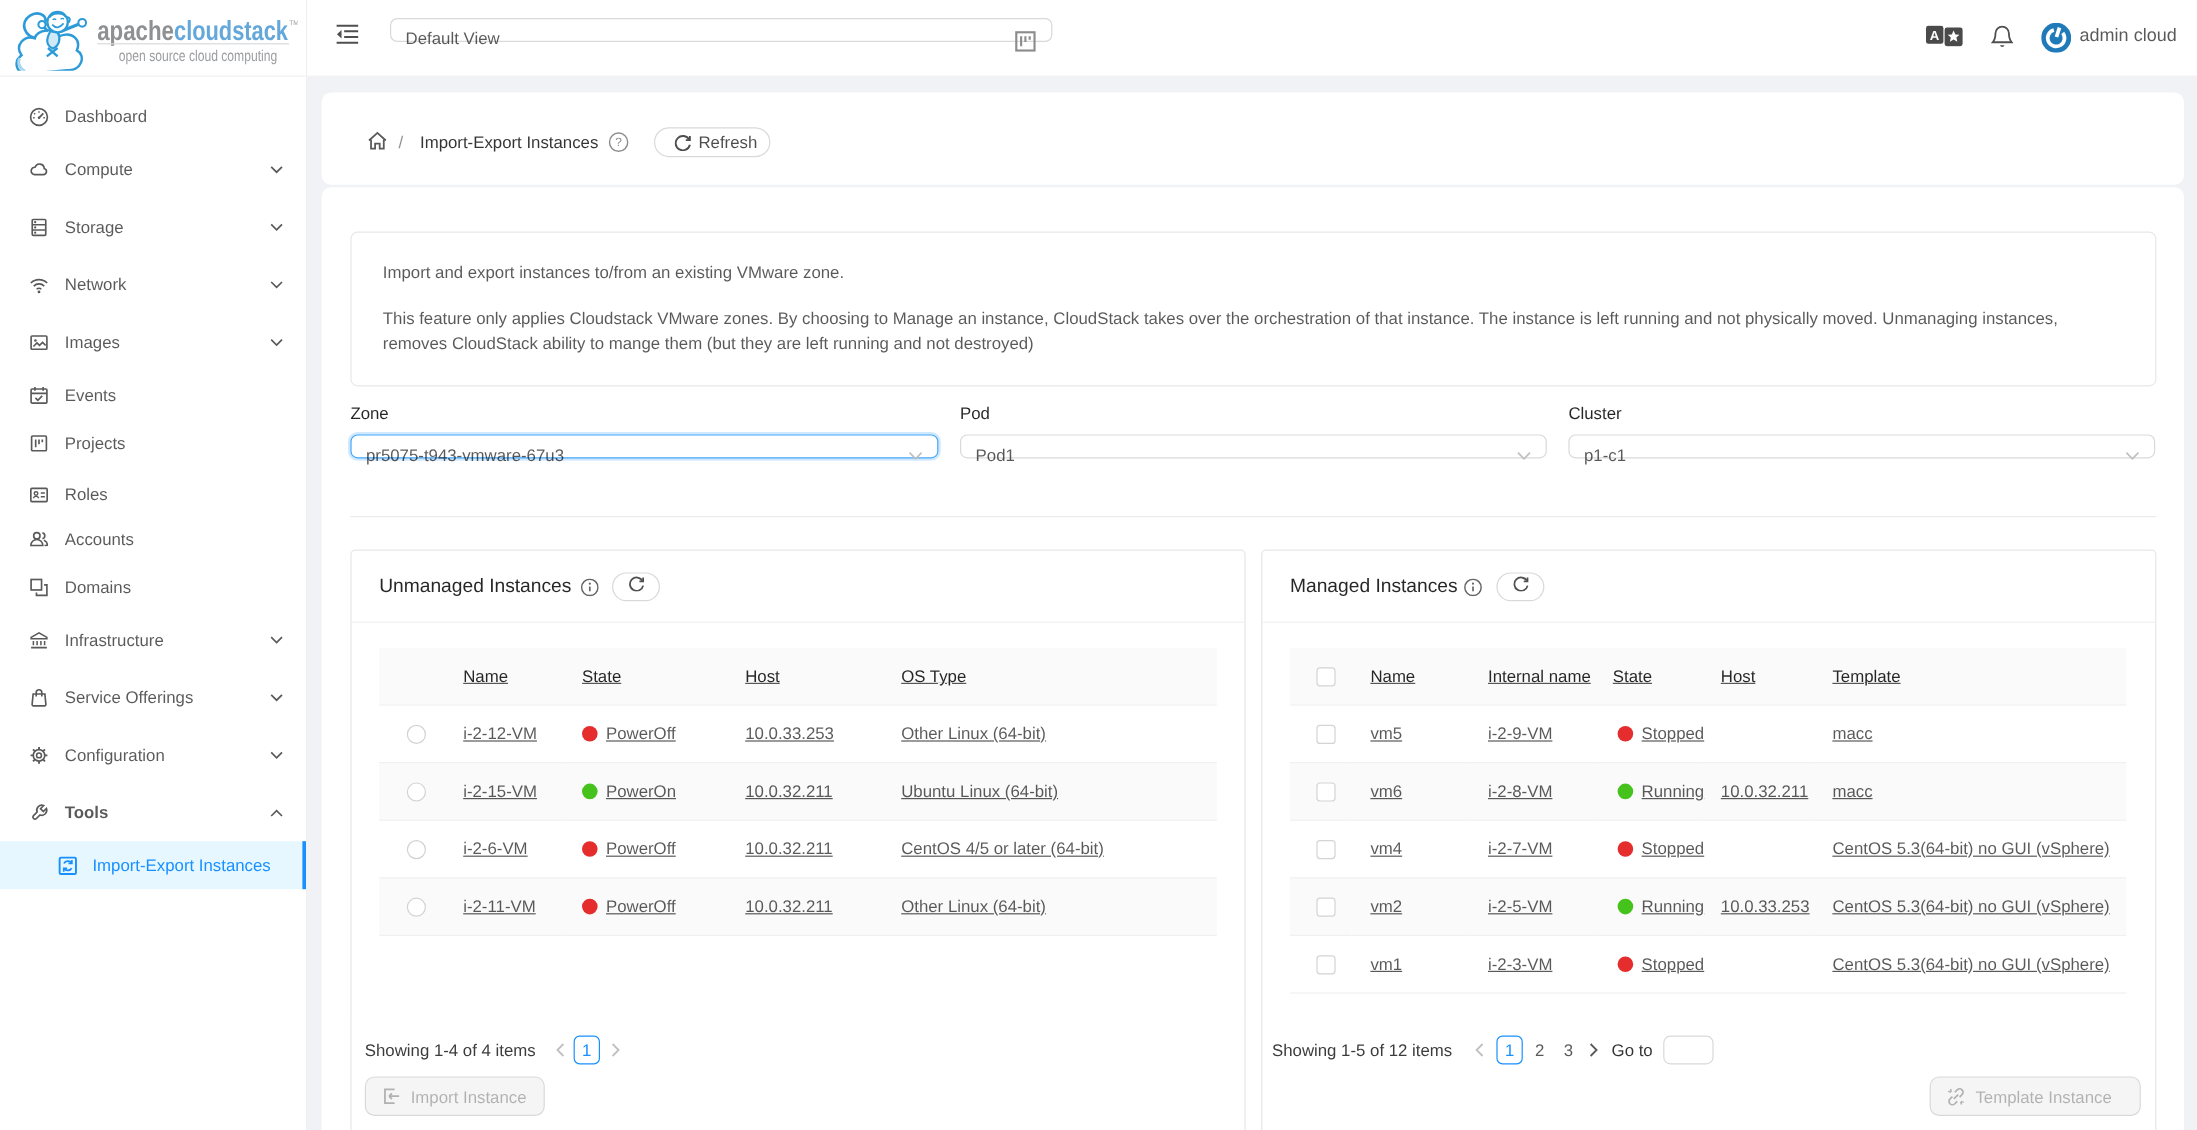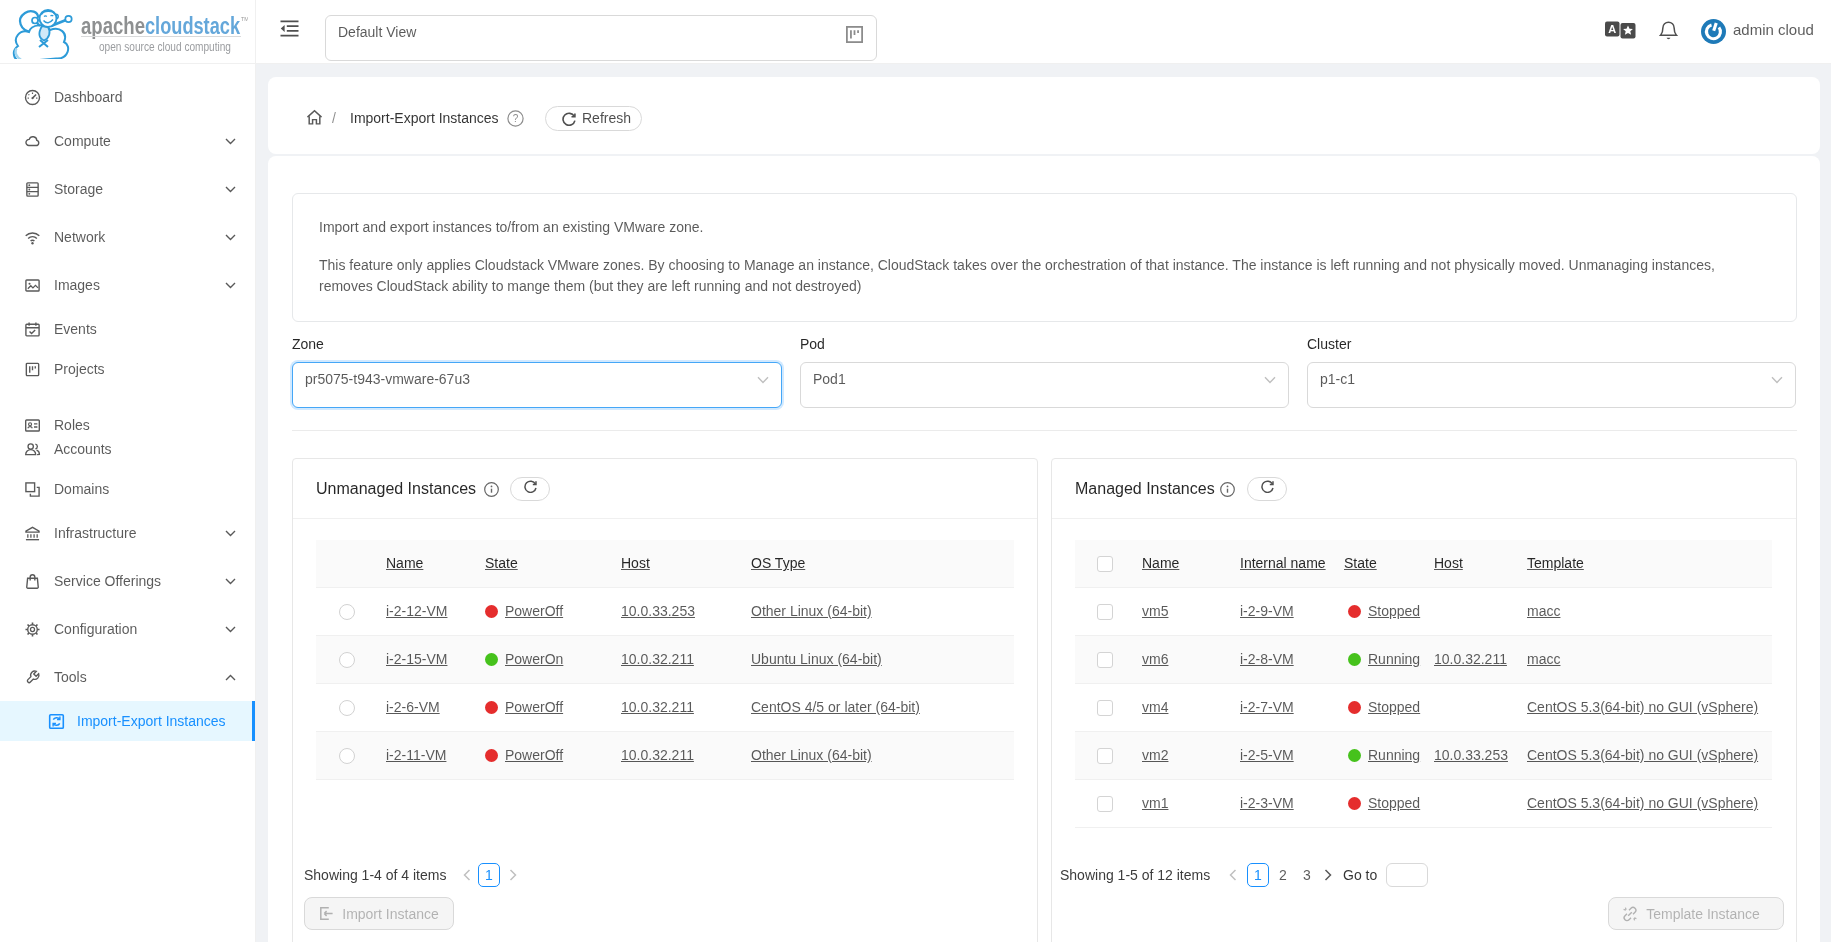--- a/index.html
+++ b/index.html
@@ -1,21 +1,21 @@
 <!DOCTYPE html>
 <html><head>
 <meta charset="utf-8">
 <style>
 * { margin:0; padding:0; box-sizing:border-box; }
 html,body { width:1831px; height:942px; overflow:hidden; }
 body { font-family:"Liberation Sans", sans-serif; font-size:14px; background:#f0f2f5; position:relative; color:rgba(0,0,0,.65); }
 .abs { position:absolute; }
 .card { position:absolute; background:#fff; border-radius:8px; }
 .panel { position:absolute; background:#fff; border:1px solid #e7e7e7; border-radius:4px; }
-.sel { position:absolute; height:46px; background:#fff; border:1px solid #d9d9d9; border-radius:6px; line-height:32px; padding-left:12px; color:rgba(0,0,0,.65); }
+.sel { position:absolute; height:20px; background:#fff; border:1px solid #d9d9d9; border-radius:6px; line-height:32px; padding-left:12px; color:rgba(0,0,0,.65); }
 .sel svg.chev { position:absolute; right:12px; top:13px; }
 .lbl { position:absolute; font-size:14px; color:rgba(0,0,0,.85); }
 table.tbl { position:absolute; border-collapse:collapse; table-layout:fixed; font-size:14px;text-decoration:underline; }
 table.tbl th { background:#fafafa; color:rgba(0,0,0,.85); font-weight:normal; text-align:left; padding:0 0 0 16px; height:47px; border-bottom:1px solid #f0f0f0; }
 table.tbl td { padding:0 0 0 16px; height:48px; border-bottom:1px solid #f0f0f0; color:rgba(0,0,0,.65); white-space:nowrap; overflow:visible; }
 table.tbl tr.alt td { background:#fafafa; }
 .dot { display:inline-block; width:13px; height:13px; border-radius:50%; vertical-align:-2px; margin-right:7px; }
 .dot.red { background:#e52d2d; }
 .dot.grn { background:#46c21c; }
 .radio { display:inline-block; width:16px; height:16px; border:1px solid #d2d2d2; border-radius:50%; background:#fff; vertical-align:middle; }
@@ -134,21 +134,21 @@
         </svg></span>
       <span class="mi-txt">Events</span>
     </div>
 <div class="menu-item" style="top:349px;">
       <span class="mi-icon"><svg width="17" height="17" viewBox="0 0 16 16">
           <rect x="2.2" y="2.2" width="11.6" height="11.6" rx="0.8" fill="none" stroke="#595959" stroke-width="1.3"></rect>
           <path d="M5.4 5 v6 M8 5 v3.6 M10.6 5 v2" stroke="#595959" stroke-width="1.3"></path>
         </svg></span>
       <span class="mi-txt">Projects</span>
     </div>
-<div class="menu-item" style="top:405px;">
+<div class="menu-item" style="top:392px;">
       <span class="mi-icon"><svg width="17" height="17" viewBox="0 0 16 16">
           <rect x="1.6" y="2.8" width="12.8" height="10.4" rx="0.8" fill="none" stroke="#595959" stroke-width="1.3"></rect>
           <path d="M3.6 10.6 a2.2 2.2 0 0 1 4.2 0" fill="none" stroke="#595959" stroke-width="1.1"></path>
           <circle cx="5.7" cy="6.8" r="1.4" fill="none" stroke="#595959" stroke-width="1.1"></circle>
           <path d="M9.4 6.4 h3.2 M9.4 9.4 h3.2" stroke="#595959" stroke-width="1.2"></path>
         </svg></span>
       <span class="mi-txt">Roles</span>
     </div>
 <div class="menu-item" style="top:429px;">
       <span class="mi-icon"><svg width="17" height="17" viewBox="0 0 16 16">
@@ -191,21 +191,21 @@
       <span class="mi-icon"><svg width="17" height="17" viewBox="0 0 16 16">
           <circle cx="8" cy="8" r="4.5" fill="none" stroke="#595959" stroke-width="1.3"></circle>
           <circle cx="8" cy="8" r="1.9" fill="none" stroke="#595959" stroke-width="1.2"></circle>
           <path d="M8 1.4 v2.1 M8 12.5 v2.1 M1.4 8 h2.1 M12.5 8 h2.1 M3.33 3.33 l1.5 1.5 M11.17 11.17 l1.5 1.5 M12.67 3.33 l-1.5 1.5 M4.83 11.17 l-1.5 1.5" stroke="#595959" stroke-width="1.5"></path>
         </svg></span>
       <span class="mi-txt">Configuration</span>
       <span class="mi-arrow"><svg width="11" height="7" viewBox="0 0 11 7">
           <path d="M1 1 L5.5 5.5 L10 1" fill="none" stroke="#595959" stroke-width="1.4"></path>
         </svg></span>
     </div>
-<div class="menu-item" style="top:657px;">
+<div class="menu-item" style="top:657px;font-weight:bold;">
       <span class="mi-icon"><svg width="17" height="17" viewBox="0 0 16 16">
           <path d="M13.8 4.4 a3.9 3.9 0 0 1 -5 5.1 L6 12.3 a1.6 1.6 0 0 1 -2.3 -2.3 L6.5 7.2 a3.9 3.9 0 0 1 5.1 -5 L9.2 4.6 l2.2 2.2 Z" fill="none" stroke="#595959" stroke-width="1.3"></path>
         </svg></span>
       <span class="mi-txt">Tools</span>
       <span class="mi-arrow"><svg width="11" height="7" viewBox="0 0 11 7">
           <path d="M1 6 L5.5 1.5 L10 6" fill="none" stroke="#595959" stroke-width="1.4"></path>
         </svg></span>
     </div>
 <div class="menu-item" style="top:701px;background:#e6f7ff;width:254px;color:#1890ff;">
       <span style="position:absolute;left:48px;top:12px;line-height:0;"><svg width="17" height="17" viewBox="0 0 16 16">

